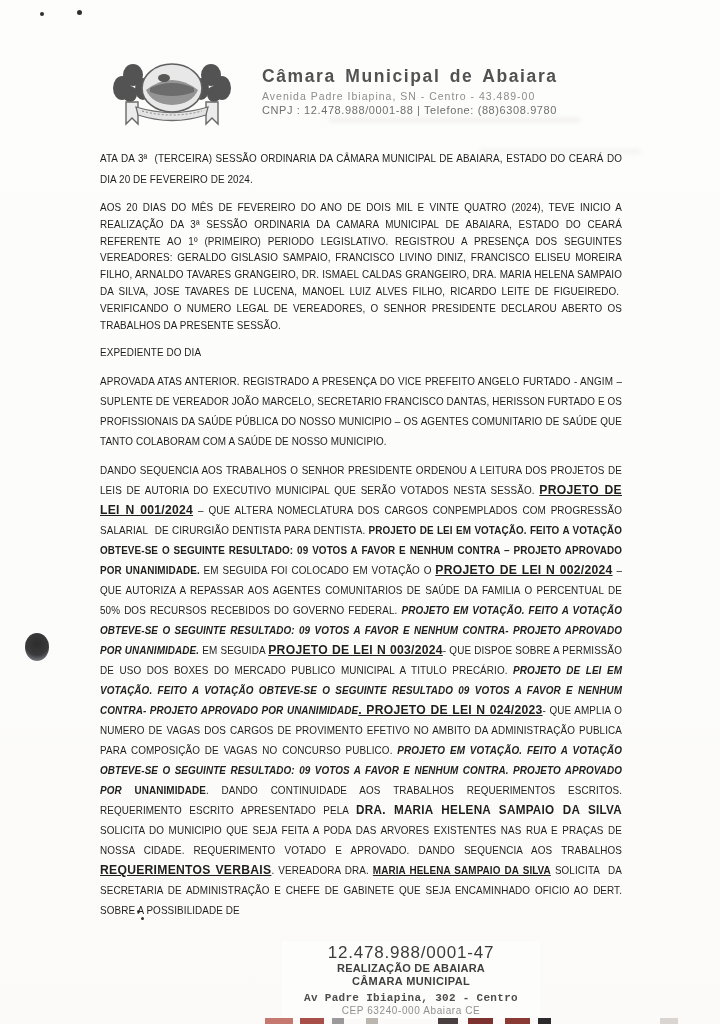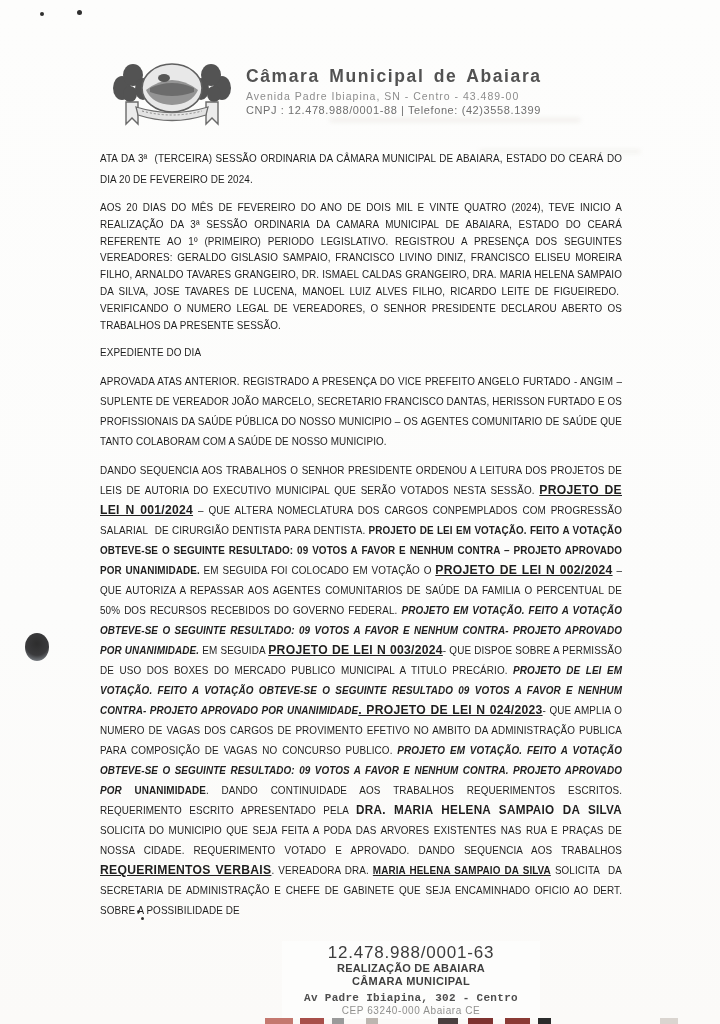--- a/index.html
+++ b/index.html
@@ -8,21 +8,21 @@
     width:720px;height:1024px;
     margin:0 auto;
     background:linear-gradient(180deg,#fdfdfc 0%,#fcfcfb 60%,#fbfaf8 100%);
     overflow:hidden;
     font-family:"Liberation Sans","DejaVu Sans",sans-serif;
     color:#222;
   }
   
   .letterhead{position:absolute;left:106px;top:58px;width:520px;display:flex;align-items:flex-start;}
   .logo-wrap{width:132px;height:80px;flex:0 0 auto;filter:blur(.35px) grayscale(1);opacity:.88;}
-  .head-text{margin-left:8px;padding-top:8px;}
+  .head-text{margin-left:24px;padding-top:8px;}
   .org-name{
     font-size:17.5px;font-weight:700;color:#525252;
     letter-spacing:1.6px;word-spacing:3px;filter:blur(.25px);
     white-space:nowrap;
   }
   .org-addr{font-size:10.5px;color:#8d8d8d;letter-spacing:1px;margin-top:3px;filter:blur(.2px);white-space:nowrap;}
   .org-cnpj{font-size:11px;color:#6f6f6f;letter-spacing:.6px;margin-top:2px;filter:blur(.2px);white-space:nowrap;}
   
   .text-block{
     position:absolute;left:100px;top:148px;width:580px;
@@ -98,34 +98,34 @@
         <path d="M44 30 Q66 20 88 30 L88 34 Q66 42 44 34 Z" fill="#5d5852"></path>
         <ellipse cx="58" cy="20" rx="6" ry="4" fill="#3f3f3f"></ellipse>
 
         <path d="M30 49 Q66 60 102 49 L100 57 Q66 68 32 57 Z" fill="#e3e0da" stroke="#5a5a5a" stroke-width="1.3"></path>
         <path d="M36 53 Q66 61 96 53" fill="none" stroke="#777" stroke-width="1" stroke-dasharray="2 2"></path>
       </svg>
     </div>
     <div class="head-text">
       <div class="org-name">Câmara Municipal de Abaiara</div>
       <div class="org-addr">Avenida Padre Ibiapina, SN - Centro - 43.489-00</div>
-      <div class="org-cnpj">CNPJ : 12.478.988/0001-88 | Telefone: (42)3558.1399</div>
+      <div class="org-cnpj">CNPJ : 12.478.988/0001-88 | Telefone: (88)6308.9780</div>
     </div>
   </header>
 
   <main class="text-block" id="paragraphs">
       <p class="para lh-title"><span class="r-n">ATA DA 3ª&nbsp;&nbsp;(TERCEIRA) SESSÃO ORDINARIA DA CÂMARA MUNICIPAL DE ABAIARA, ESTADO DO CEARÁ DO DIA 20 DE FEVEREIRO DE 2024.</span></p>
       <p class="para lh-tight"><span class="r-n">AOS 20 DIAS DO MÊS DE FEVEREIRO DO ANO DE DOIS MIL E VINTE QUATRO (2024), TEVE INICIO A REALIZAÇÃO DA 3ª SESSÃO ORDINARIA DA CAMARA MUNICIPAL DE ABAIARA, ESTADO DO CEARÁ REFERENTE AO 1º&nbsp;(PRIMEIRO) PERIODO LEGISLATIVO. REGISTROU A PRESENÇA DOS SEGUINTES VEREADORES: GERALDO GISLASIO SAMPAIO, FRANCISCO LIVINO DINIZ, FRANCISCO ELISEU MOREIRA FILHO, ARNALDO TAVARES GRANGEIRO, DR. ISMAEL CALDAS GRANGEIRO, DRA. MARIA HELENA SAMPAIO DA SILVA, JOSE TAVARES DE LUCENA, MANOEL LUIZ ALVES FILHO, RICARDO LEITE DE FIGUEIREDO.&nbsp; VERIFICANDO O NUMERO LEGAL DE VEREADORES, O SENHOR PRESIDENTE DECLAROU ABERTO OS TRABALHOS DA PRESENTE SESSÃO.</span></p>
       <p class="para "><span class="r-n">EXPEDIENTE DO DIA</span></p>
       <p class="para "><span class="r-n">APROVADA ATAS ANTERIOR. REGISTRADO A PRESENÇA DO VICE PREFEITO ANGELO FURTADO - ANGIM – SUPLENTE DE VEREADOR JOÃO MARCELO, SECRETARIO FRANCISCO DANTAS, HERISSON FURTADO E OS PROFISSIONAIS DA SAÚDE PÚBLICA DO NOSSO MUNICIPIO – OS AGENTES COMUNITARIO DE SAÚDE QUE TANTO COLABORAM COM A SAÚDE DE NOSSO MUNICIPIO.</span></p>
       <p class="para "><span class="r-n">DANDO SEQUENCIA AOS TRABALHOS O SENHOR PRESIDENTE ORDENOU A LEITURA DOS PROJETOS DE LEIS DE AUTORIA DO EXECUTIVO MUNICIPAL QUE SERÃO VOTADOS NESTA SESSÃO. </span><span class="r-bu">PROJETO DE LEI N 001/2024</span><span class="r-n"> – QUE ALTERA NOMECLATURA DOS CARGOS CONPEMPLADOS COM PROGRESSÃO SALARIAL&nbsp; DE CIRURGIÃO DENTISTA PARA DENTISTA. </span><span class="r-b">PROJETO DE LEI EM VOTAÇÃO. FEITO A VOTAÇÃO OBTEVE-SE O SEGUINTE RESULTADO: 09 VOTOS A FAVOR E NENHUM CONTRA – PROJETO APROVADO POR UNANIMIDADE.</span><span class="r-n"> EM SEGUIDA FOI COLOCADO EM VOTAÇÃO O </span><span class="r-bu">PROJETO DE LEI N 002/2024</span><span class="r-n"> – QUE AUTORIZA A REPASSAR AOS AGENTES COMUNITARIOS DE SAÚDE DA FAMILIA O PERCENTUAL DE 50% DOS RECURSOS RECEBIDOS DO GOVERNO FEDERAL. </span><span class="r-bi">PROJETO EM VOTAÇÃO. FEITO A VOTAÇÃO OBTEVE-SE O SEGUINTE RESULTADO: 09 VOTOS A FAVOR E NENHUM CONTRA- PROJETO APROVADO POR UNANIMIDADE.</span><span class="r-n"> EM SEGUIDA </span><span class="r-bu">PROJETO DE LEI N 003/2024</span><span class="r-n">- QUE DISPOE SOBRE A PERMISSÃO DE USO DOS BOXES DO MERCADO PUBLICO MUNICIPAL A TITULO PRECÁRIO. </span><span class="r-bi">PROJETO DE LEI EM VOTAÇÃO. FEITO A VOTAÇÃO OBTEVE-SE O SEGUINTE RESULTADO 09 VOTOS A FAVOR E NENHUM CONTRA- PROJETO APROVADO POR UNANIMIDADE</span><span class="r-bu">. PROJETO DE LEI N 024/2023</span><span class="r-n">- QUE AMPLIA O NUMERO DE VAGAS DOS CARGOS DE PROVIMENTO EFETIVO NO AMBITO DA ADMINISTRAÇÃO PUBLICA PARA COMPOSIÇÃO DE VAGAS NO CONCURSO PUBLICO. </span><span class="r-bi">PROJETO EM VOTAÇÃO. FEITO A VOTAÇÃO OBTEVE-SE O SEGUINTE RESULTADO: 09 VOTOS A FAVOR E NENHUM CONTRA. PROJETO APROVADO POR </span><span class="r-b">UNANIMIDADE</span><span class="r-n">. DANDO CONTINUIDADE AOS TRABALHOS REQUERIMENTOS ESCRITOS. REQUERIMENTO ESCRITO APRESENTADO PELA </span><span class="r-bl">DRA. MARIA HELENA SAMPAIO DA SILVA</span><span class="r-n"> SOLICITA DO MUNICIPIO QUE SEJA FEITA A PODA DAS ARVORES EXISTENTES NAS RUA E PRAÇAS DE NOSSA CIDADE. REQUERIMENTO VOTADO E APROVADO. DANDO SEQUENCIA AOS TRABALHOS </span><span class="r-bu">REQUERIMENTOS VERBAIS</span><span class="r-n">. VEREADORA DRA. </span><span class="r-bub">MARIA HELENA SAMPAIO DA SILVA</span><span class="r-n"> SOLICITA&nbsp; DA SECRETARIA DE ADMINISTRAÇÃO E CHEFE DE GABINETE QUE SEJA ENCAMINHADO OFICIO AO DERT. SOBRE A POSSIBILIDADE DE</span></p>
     </main>
 
   <footer class="stamp">
-    <div class="stamp-cnpj">12.478.988/0001-63</div>
+    <div class="stamp-cnpj">12.478.988/0001-47</div>
     <div class="stamp-muni">REALIZAÇÃO DE ABAIARA</div>
     <div class="stamp-cam">CÂMARA MUNICIPAL</div>
     <div class="stamp-addr">Av Padre Ibiapina, 302 - Centro</div>
     <div class="stamp-cep">CEP 63240-000 Abaiara CE</div>
   </footer>
 
   <div class="punch-hole"></div>
   <div class="bottom-marks">
       <div class="bmark" style="left: 265px; width: 28px; background: rgb(196, 120, 111);"></div>
       <div class="bmark" style="left: 300px; width: 24px; background: rgb(168, 79, 74);"></div>

